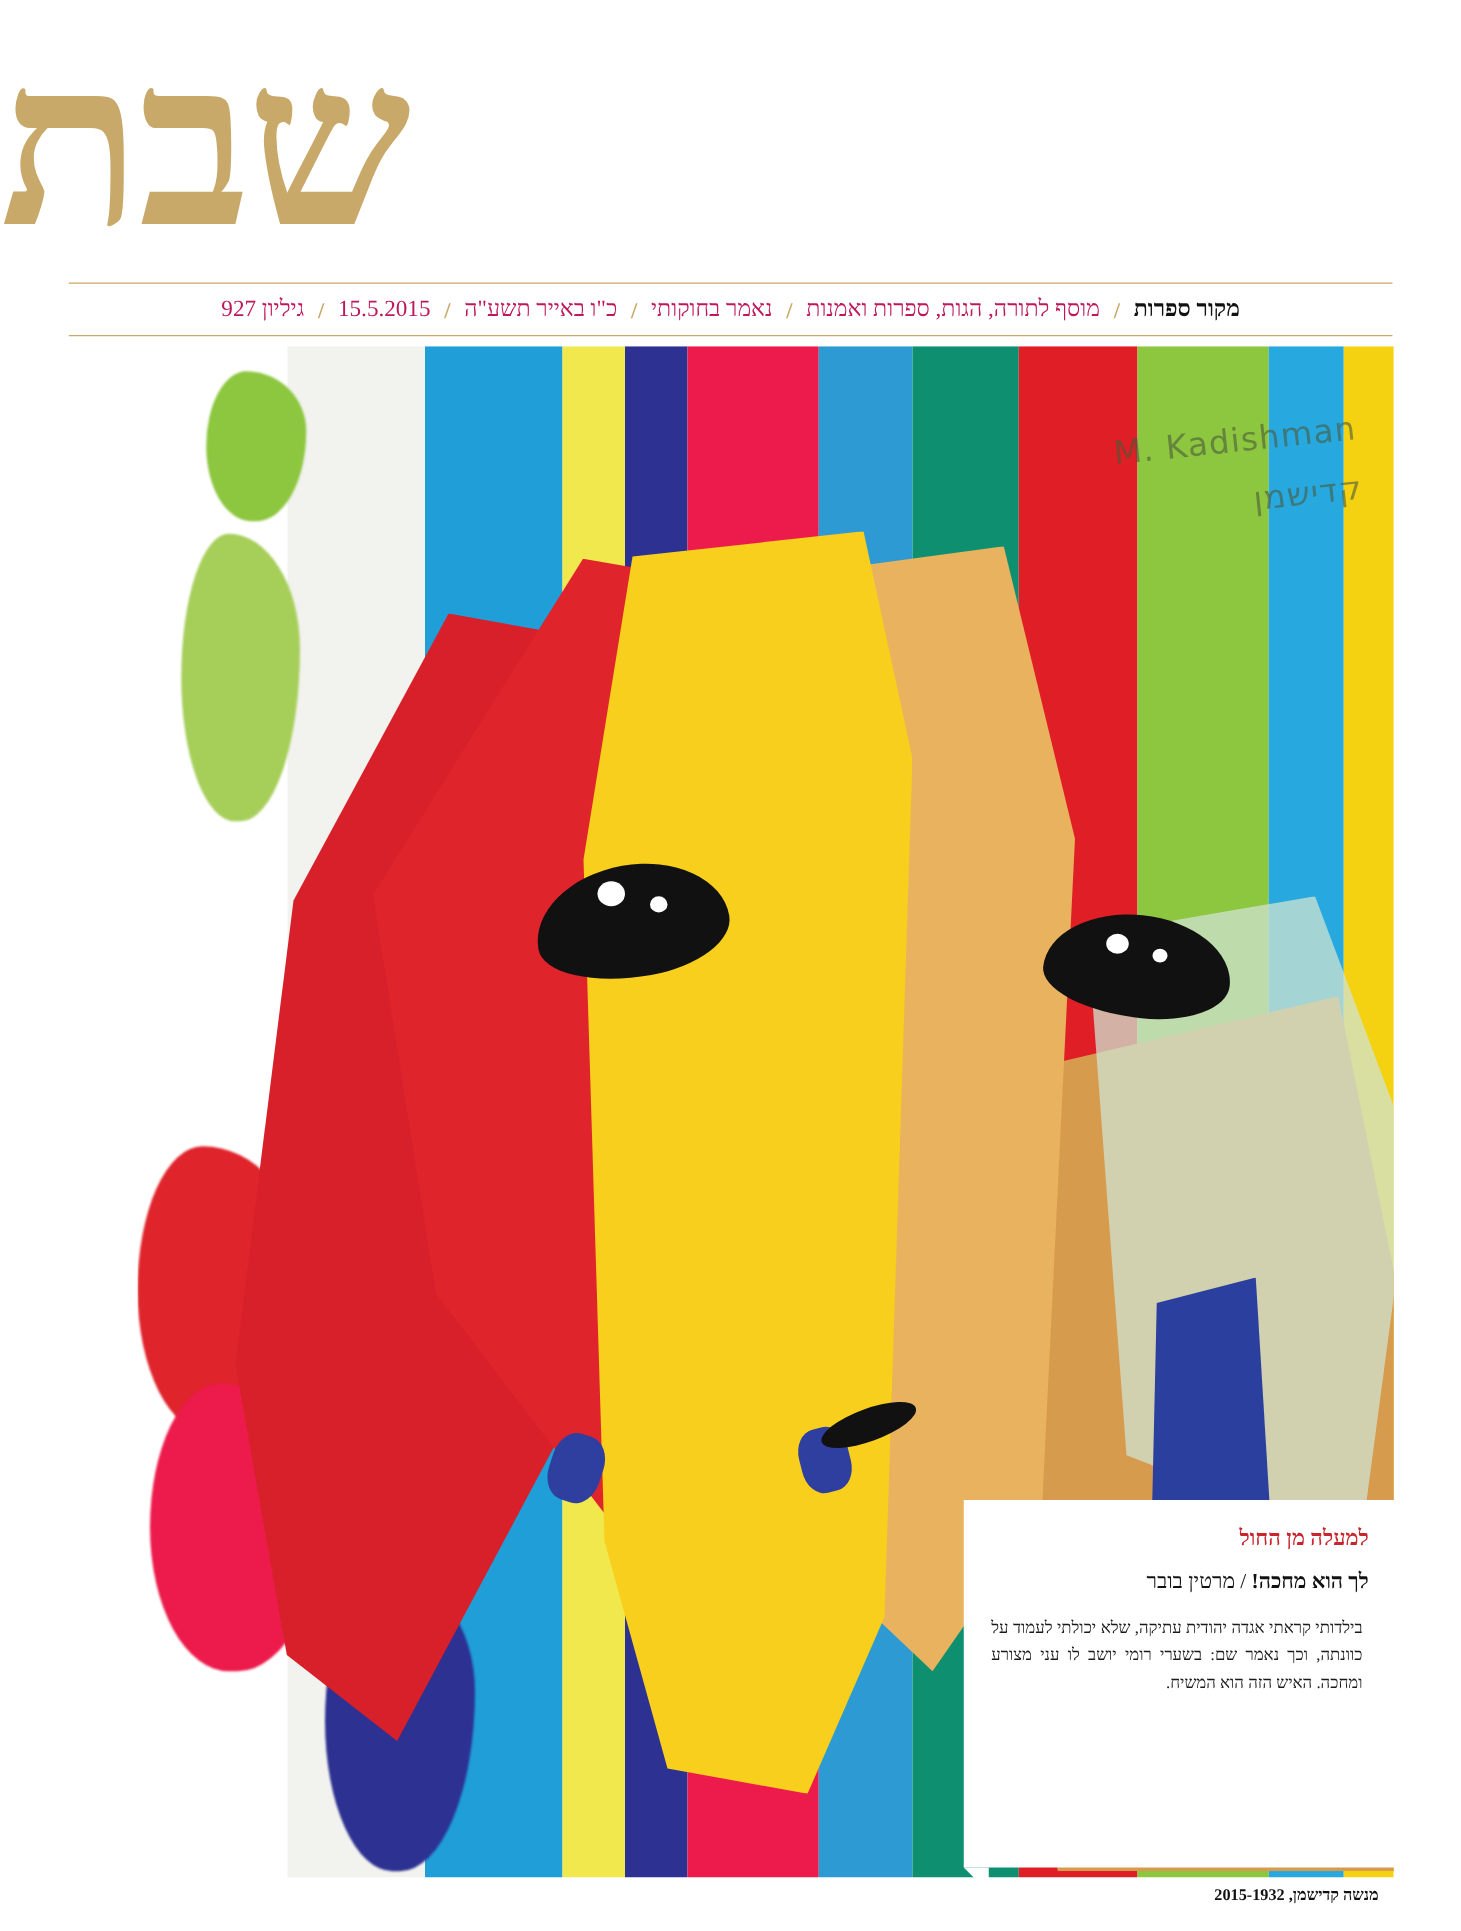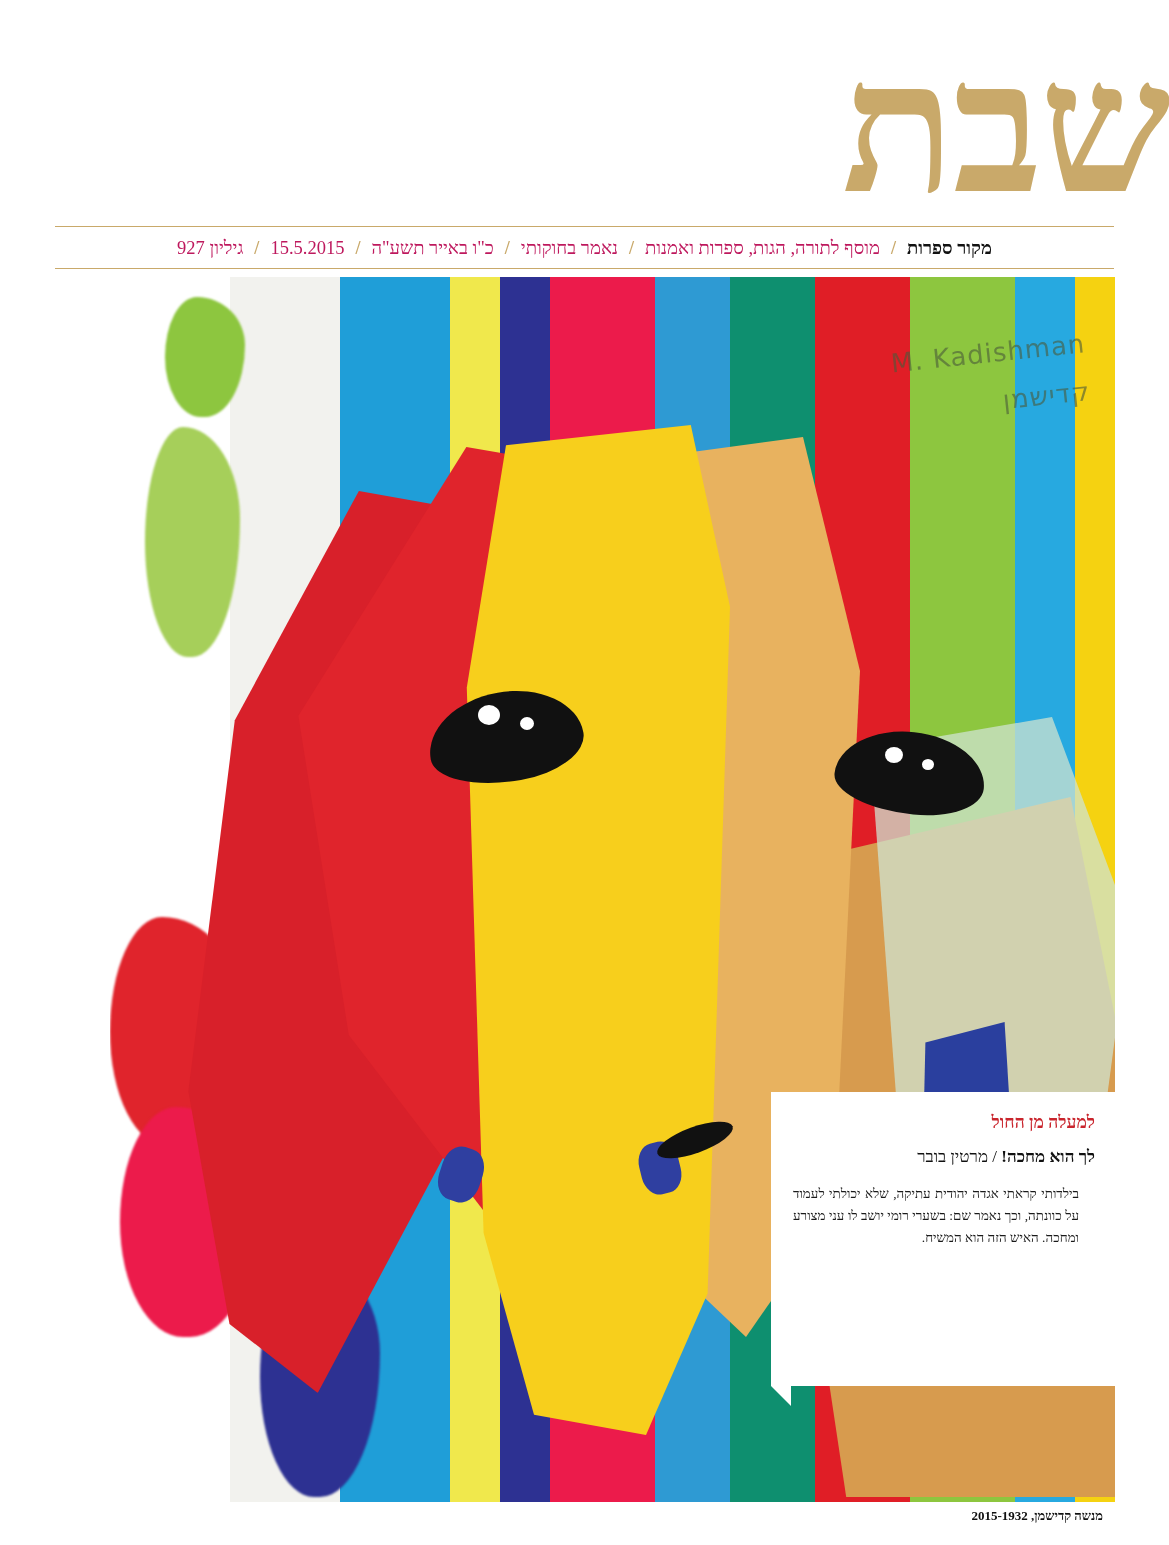--- a/index.html
+++ b/index.html
@@ -18,24 +18,24 @@
   
   .masthead {
     position: absolute;
     top: 0; left: 0;
     width: 1169px;
     height: 272px;
     background: #ffffff;
   }
   .masthead-title {
     position: absolute;
-    top: 26px;
+    top: 14px;
     left: 0;
     width: 1169px;
-    text-align: right;
+    text-align: left;
     font-family: "DejaVu Serif", serif;
     font-weight: bold;
     font-size: 185px;
     line-height: 200px;
     color: #c9a96a;
     letter-spacing: -2px;
   }
   .masthead-rule {
     position: absolute;
     top: 226px;
@@ -220,21 +220,21 @@
     transform: rotate(-6deg);
     opacity: .6;
     letter-spacing: 1px;
     line-height: 48px;
   }
 
   
   .quote-box {
     position: absolute;
     left: 771px;
-    top: 1092px;
+    top: 1200px;
     width: 346px;
     min-height: 294px;
     background: #ffffff;
     direction: rtl;
     text-align: right;
     padding: 20px 22px 18px 22px;
     box-sizing: border-box;
     box-shadow: 0 0 0 0 rgba(0,0,0,0);
   }
   .quote-box::after {
@@ -260,21 +260,21 @@
     color: #111;
     margin: 0 0 16px 0;
     line-height: 1.2;
   }
   .quote-title .bold { font-weight: bold; }
   .quote-title .slash { color: #111; font-weight: normal; }
   .quote-body p {
     font-size: 13.4px;
     line-height: 1.62;
     color: #1a1a1a;
-    margin: 0 16px 11px 0;
+    margin: 0 5px 11px 0;
     text-align: justify;
     font-family: "Liberation Serif", serif;
   }
   .quote-source p {
     font-size: 13.2px;
     line-height: 1.6;
     color: #1a1a1a;
     margin: 0;
     text-align: right;
     font-family: "Liberation Serif", serif;

